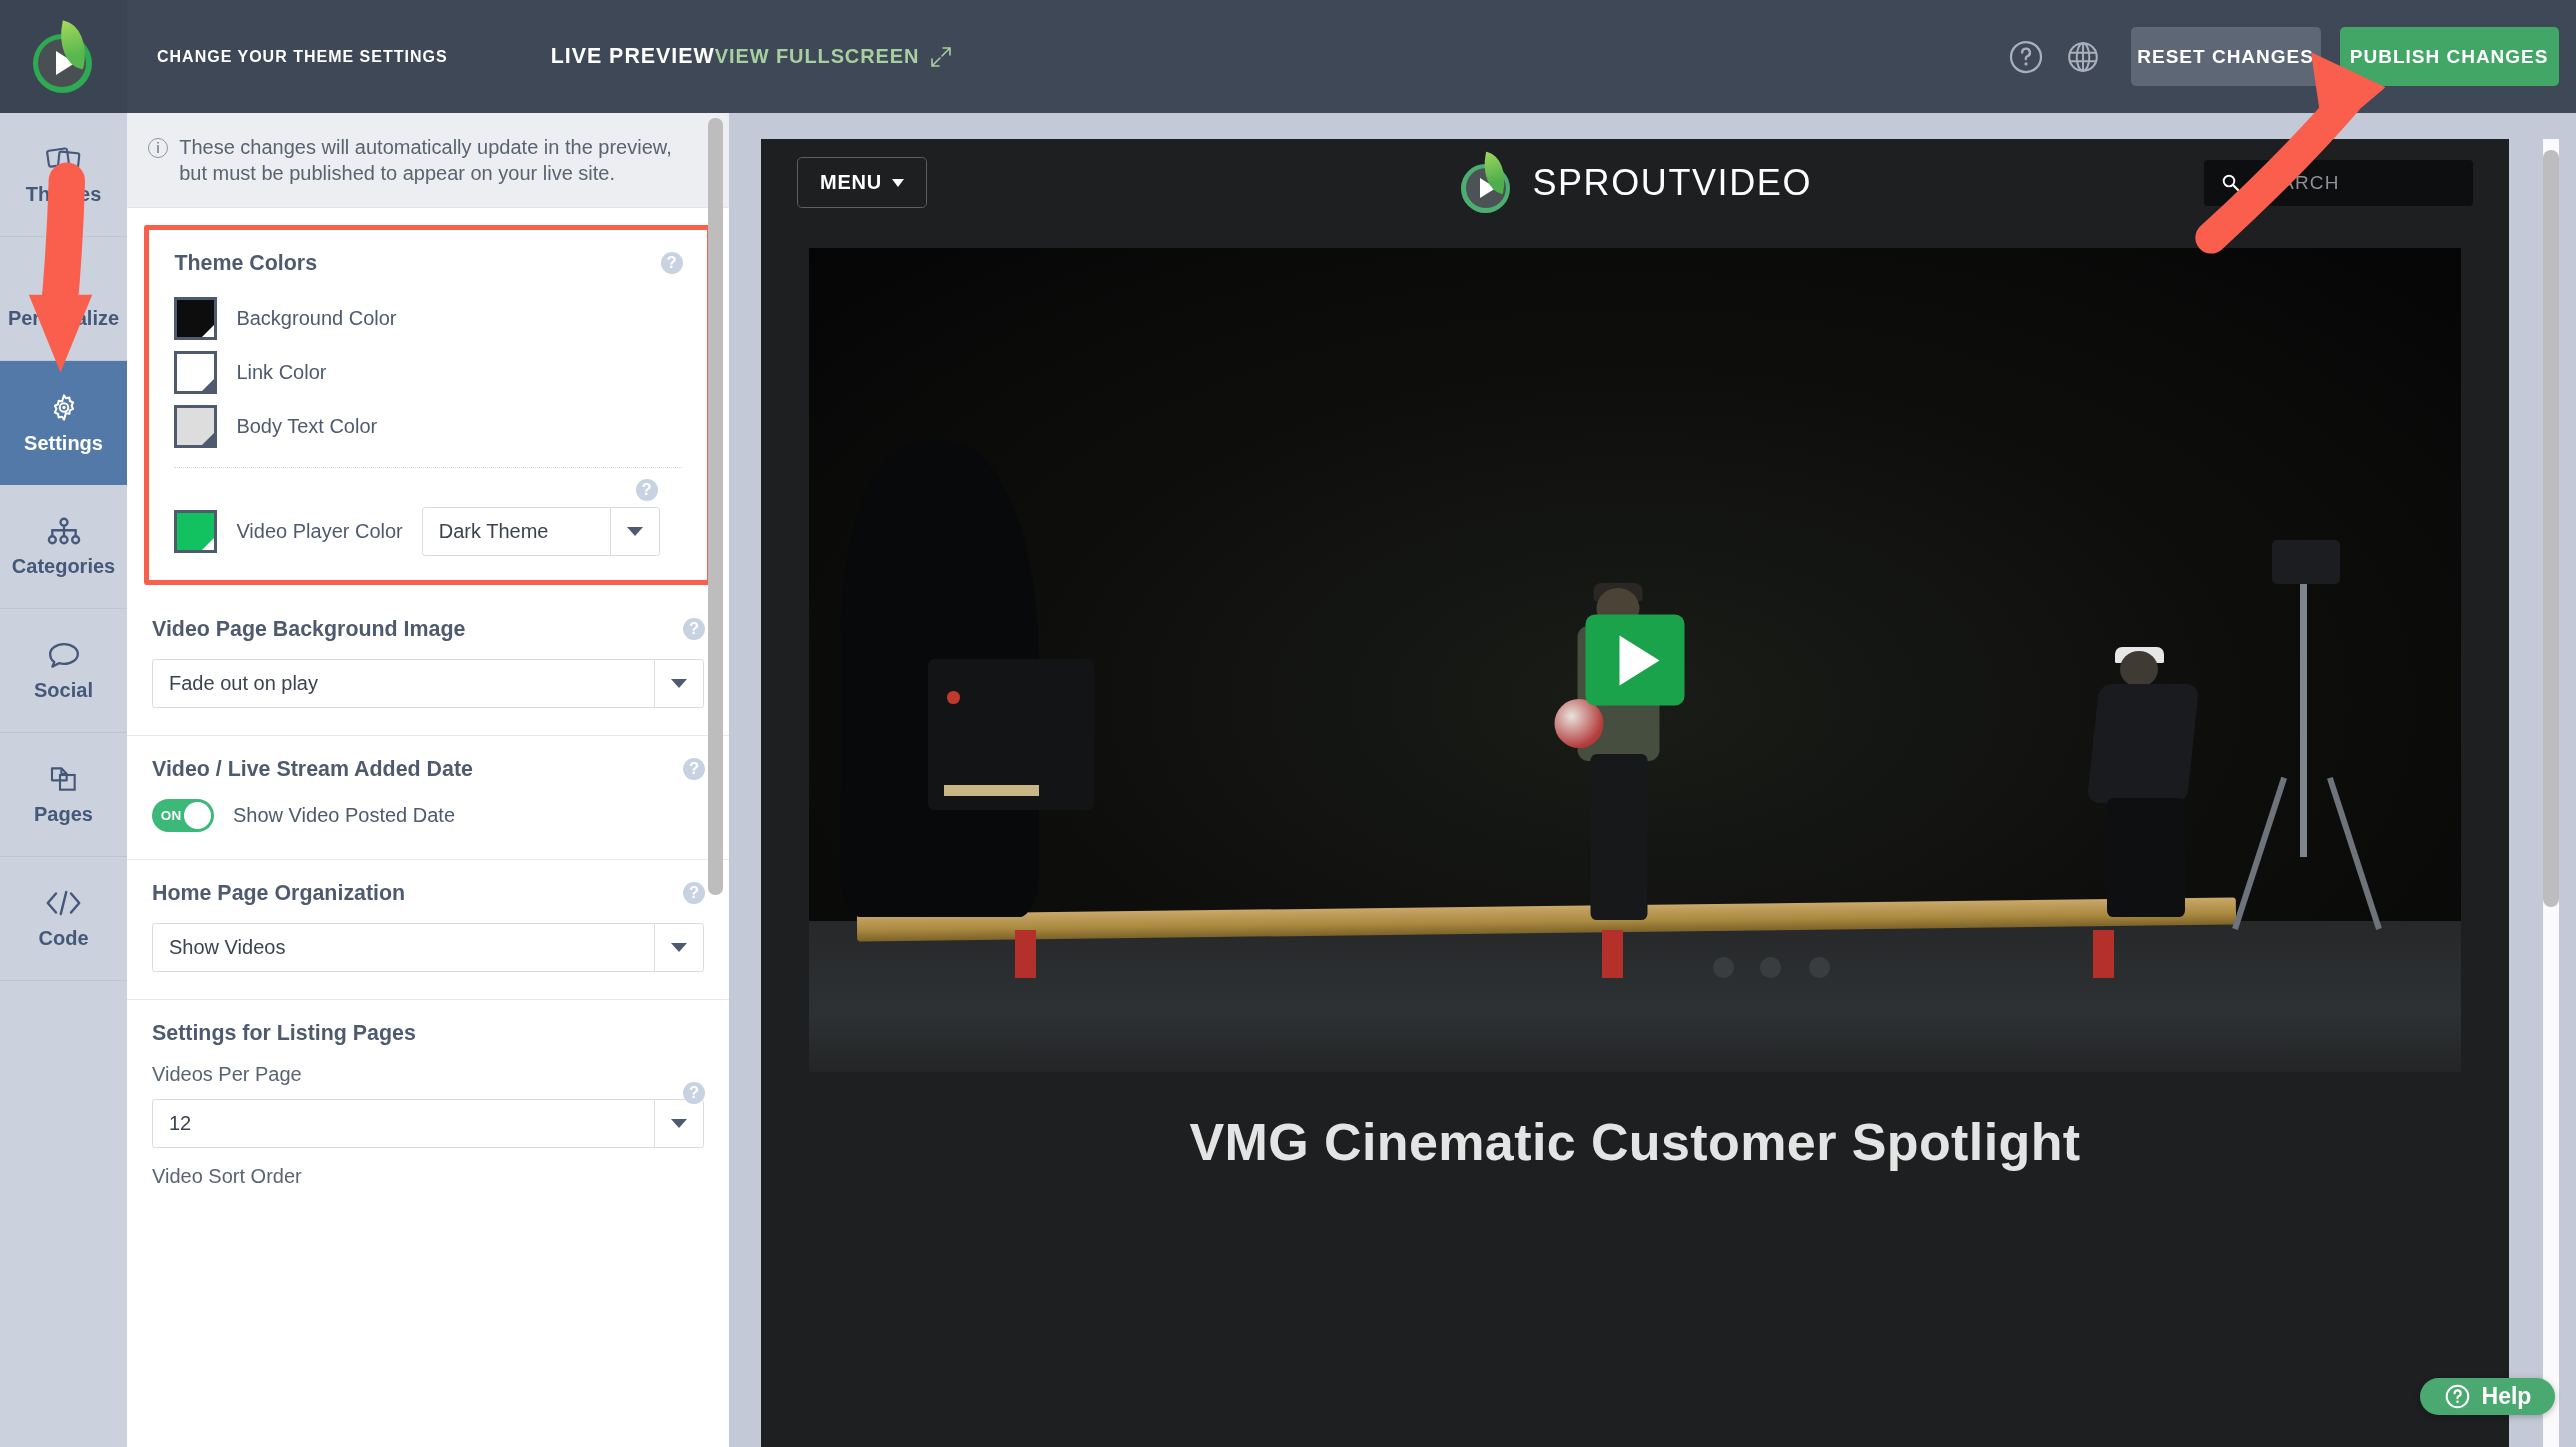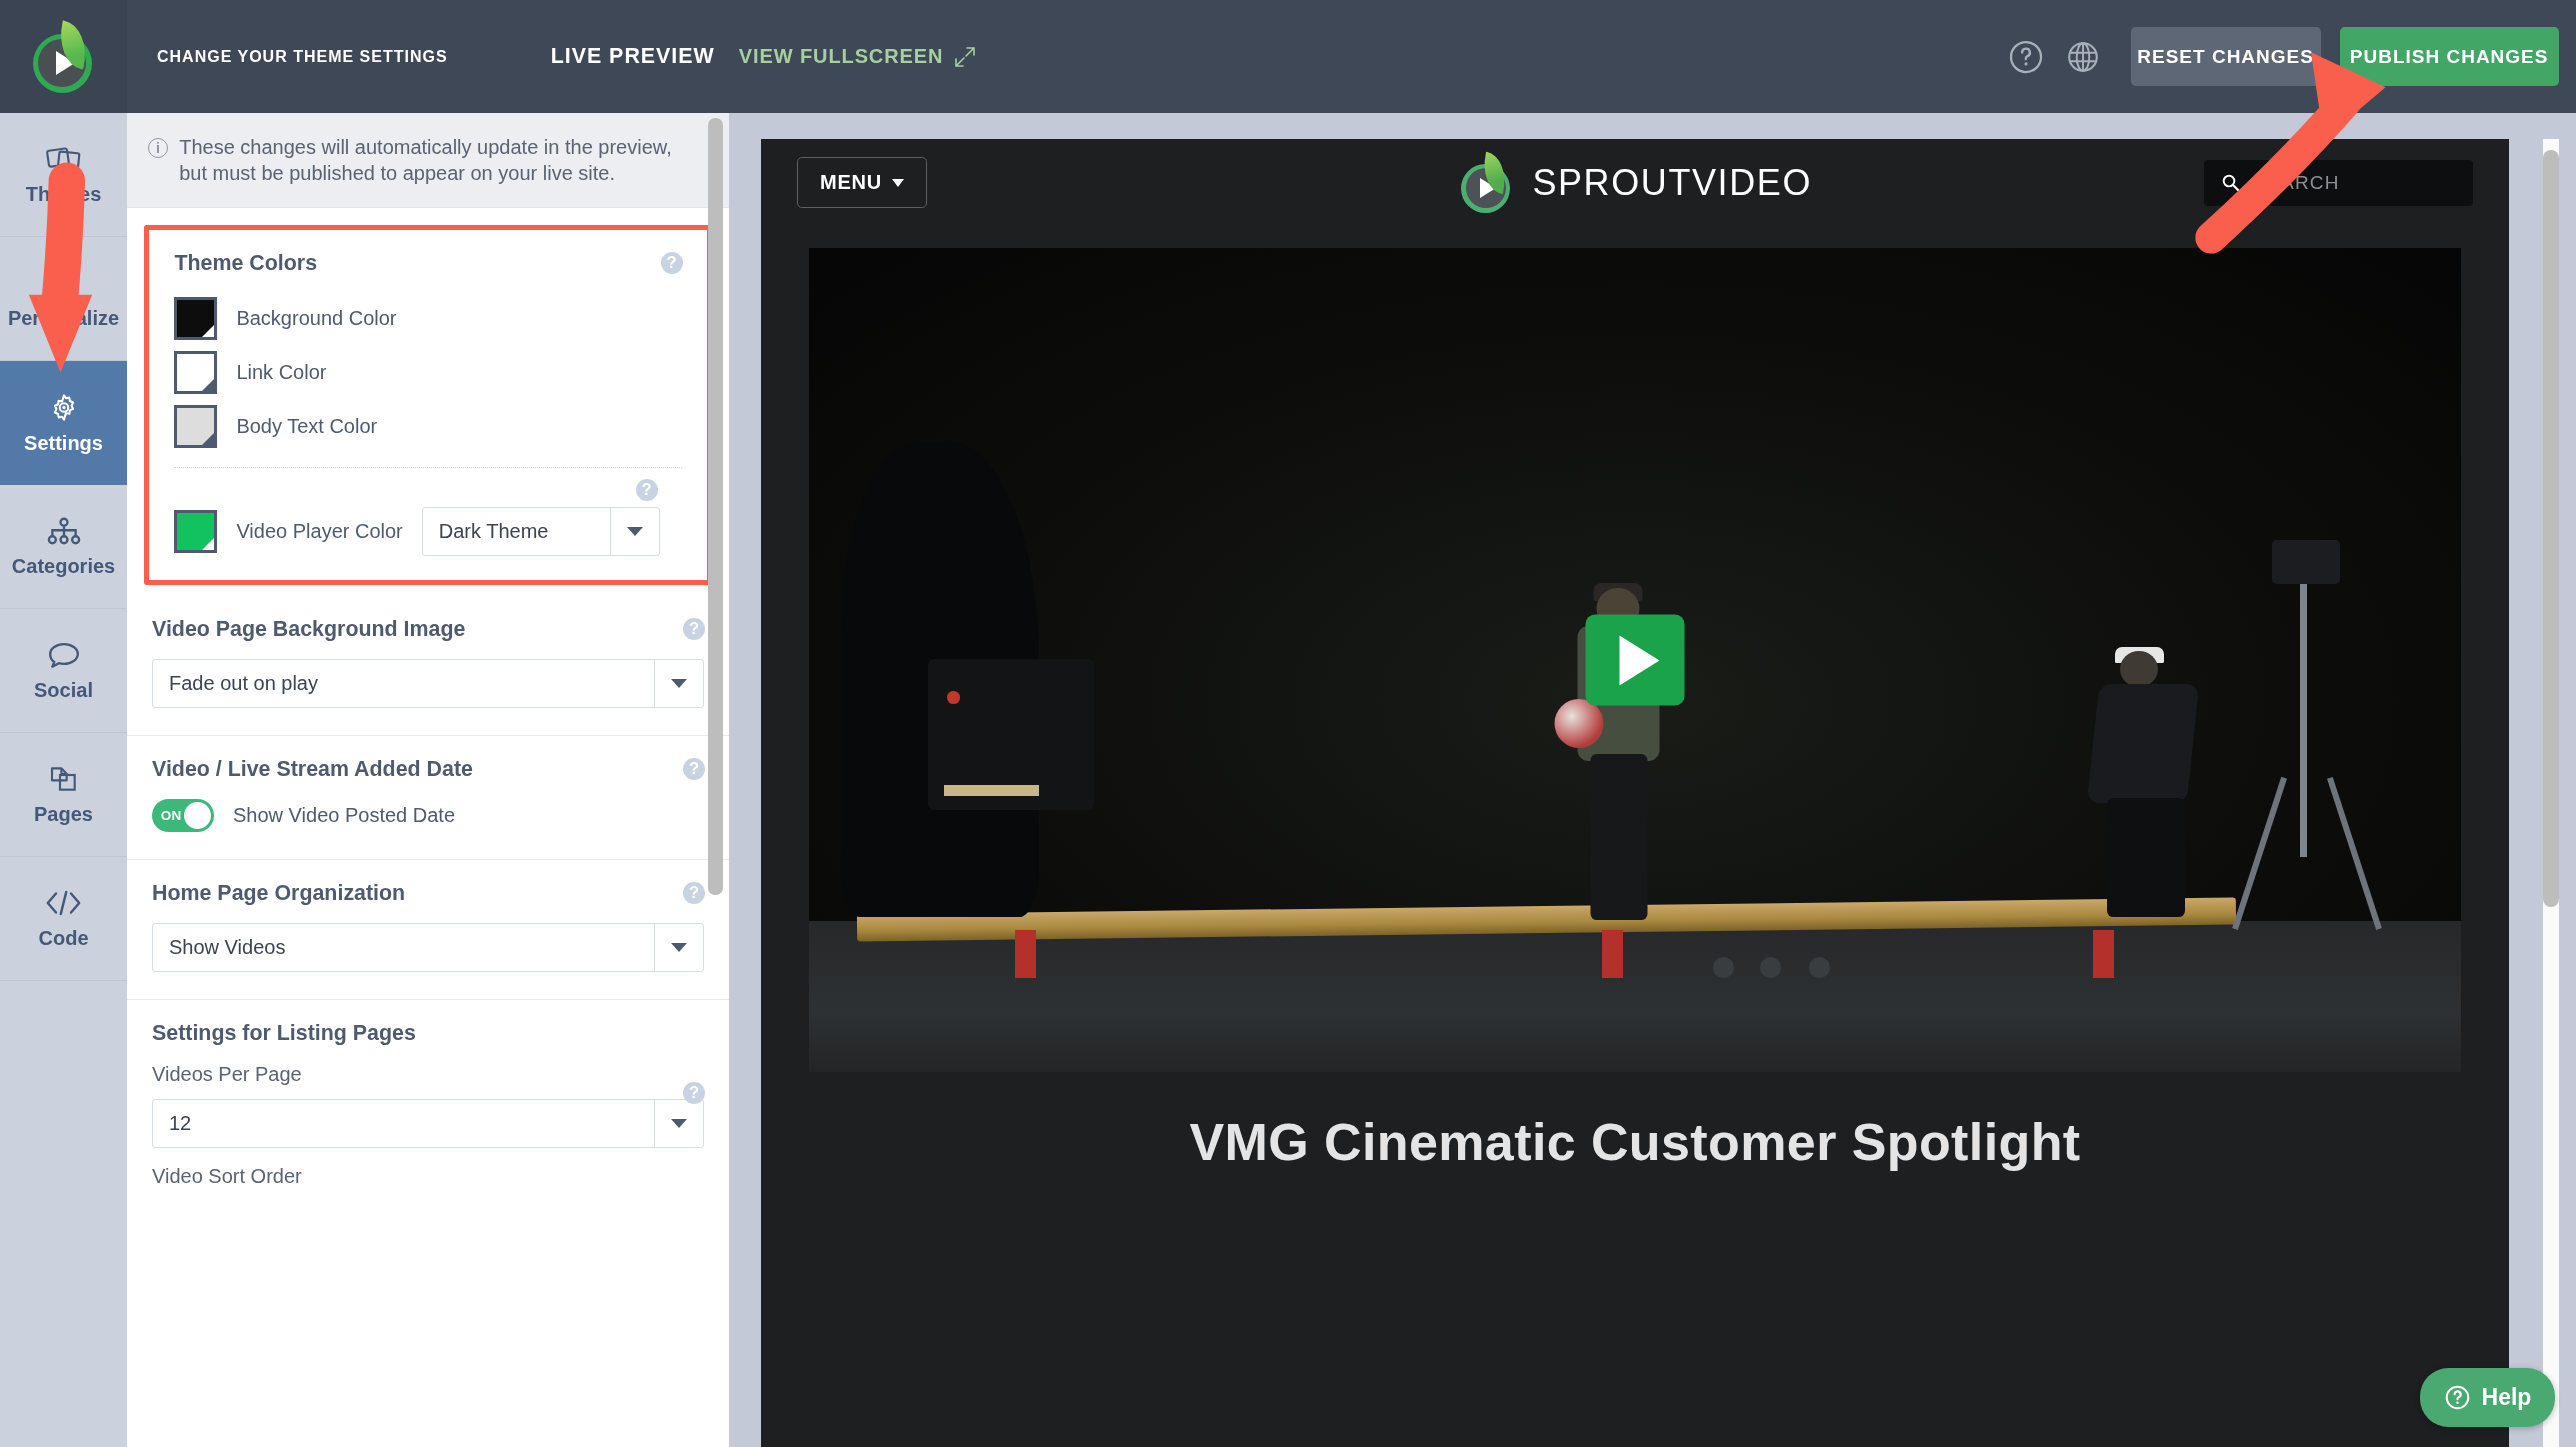--- a/index.html
+++ b/index.html
@@ -43,21 +43,21 @@
     background: linear-gradient(150deg,#a7d95b 0%, #58b84f 70%);
     border-radius: 0 100% 5% 100%;
     transform: rotate(12deg);
   }
   .panel-title {
     color: #fff; font-weight: bold; font-size: 16px;
     letter-spacing: 1px; padding-left: 30px;
     font-stretch: condensed;
   }
   .live-preview-group {
-    display: flex; align-items: center; margin-left: 103px; gap: 24px;
+    display: flex; align-items: center; margin-left: 103px; 
   }
   .live-preview-label {
     color: #ffffff; font-weight: bold; font-size: 21.4px; letter-spacing: 1px;
   }
   .view-fullscreen {
     color: #a8cfa0; font-weight: bold; font-size: 20px; letter-spacing: 0.9px;
     display: flex; align-items: center; gap: 9.5px; cursor: pointer;
   }
   .fs-icon { display: block; }
   .topbar-right {
@@ -311,22 +311,22 @@
   .preview-scrollbar {
     position: absolute; right: 17.4px; top: 26px; width: 16px; height: 1334px;
     background: #fafafa;
   }
   .preview-scrollbar .thumb {
     position: absolute; top: 11px; width: 16px; height: 757px;
     background: #bdbdbd; border-radius: 8px;
   }
 
   .help-widget {
-    position: absolute; right: 20.6px; bottom: 20px;
-    background: #4aa971; border-radius: 28.5px; height: 59px;
+    position: absolute; right: 20.6px; bottom: 32px;
+    background: #4aa971; border-radius: 28.5px; height: 37px;
     display: flex; align-items: center; gap: 11px; padding: 0 24px;
     cursor: pointer; box-shadow: 0 1.6px 6.3px rgba(0,0,0,.25);
   }
   .help-widget .lbl { color: #fff; font-size: 23px; font-weight: bold; }
 
   
   .arrow-overlay { position: absolute; inset: 0; pointer-events: none; }
 </style>
 </head>
 <body>

